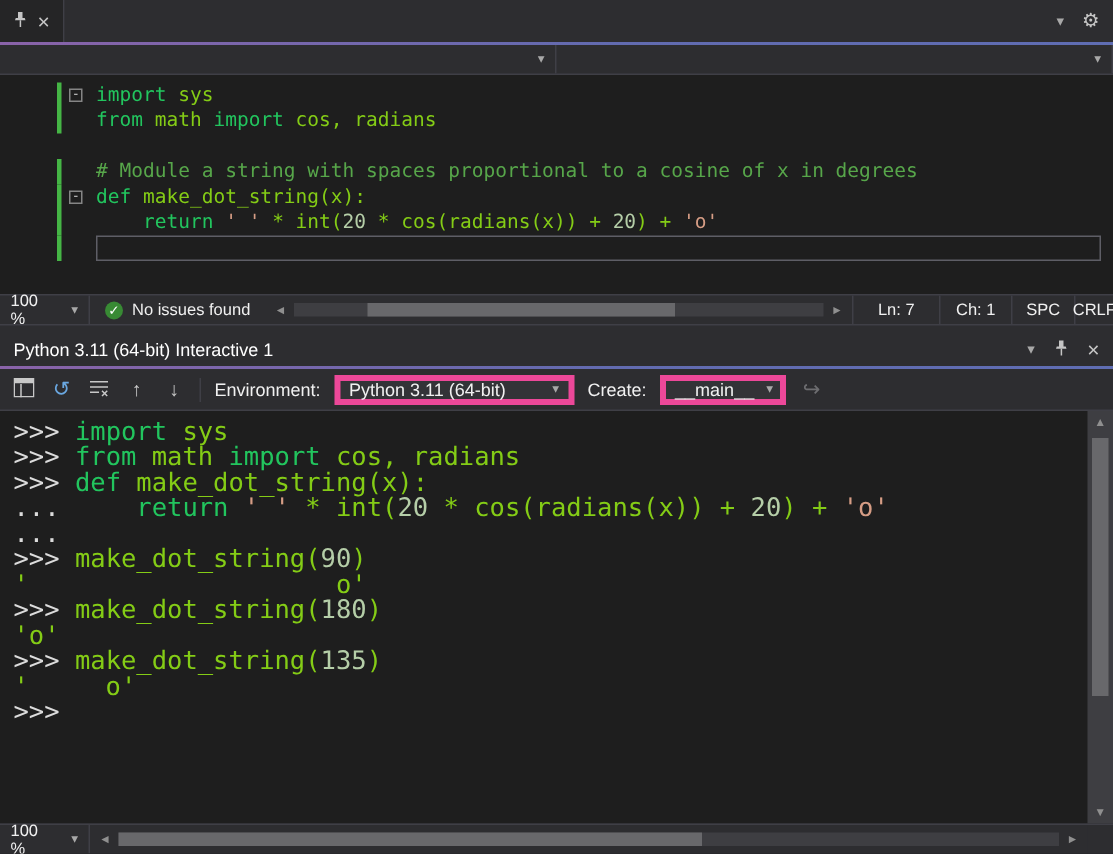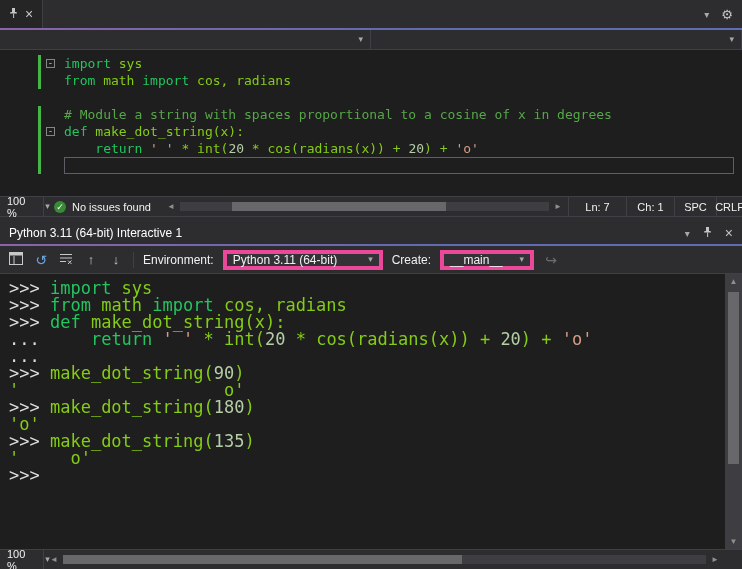--- a/index.html
+++ b/index.html
@@ -26,42 +26,42 @@
   .fold-col { width: 18px; flex: none; display: flex; align-items: center; }
   .fold-box { width: 9px; height: 9px; border: 1px solid #858585; background: #1e1e1e; color: #c8c8c8; font-size: 9px; line-height: 7px; text-align: center; display: block; }
   .line-body { flex: 1; white-space: pre; color: #dcdcdc; margin-right: 8px; }
   .code-line.current .line-body { border: 1px solid #5e5e66; height: 17px; }
 
   .tk-kw { color: #22c55e; } .tk-pl { color: #84cc16; } .tk-str { color: #d69d85; }
   .tk-num { color: #b5cea8; } .tk-com { color: #57a64a; } .tk-pr { color: #dcdcdc; }
 
   
   .status-bar { height: 20px; background: #2d2d30; border-top: 1px solid #3f3f46; display: flex; align-items: center; font-size: 11px; color: #f1f1f1; }
-  .zoom-combo { width: 44px; height: 100%; display: flex; align-items: center; justify-content: space-between; padding: 0 7px; border-right: 1px solid #3f3f46; gap: 20px; }
+  .zoom-combo { width: 60px; height: 100%; display: flex; align-items: center; justify-content: space-between; padding: 0 7px; border-right: 1px solid #3f3f46; gap: 20px; }
   .issues { display: flex; align-items: center; gap: 6px; padding: 0 10px; }
   .check-circle { width: 12px; height: 12px; border-radius: 50%; background: #388a34; color: #ffffff; font-size: 9px; line-height: 12px; text-align: center; display: inline-block; }
   .hscroll { flex: 1; height: 100%; display: flex; align-items: center; padding: 0 3px; }
   .scroll-arrow { width: 14px; text-align: center; color: #8f8f8f; font-size: 8px; }
   .h-track { flex: 1; height: 9px; background: #3e3e42; position: relative; margin: 0 2px; }
   .h-thumb { position: absolute; top: 0; height: 9px; background: #68686b; }
   .status-seg { height: 100%; display: flex; align-items: center; justify-content: center; border-left: 1px solid #3f3f46; }
   .seg-ln { width: 58px; } .seg-ch { width: 48px; } .seg-spc { width: 42px; } .seg-eol { width: 26px; }
 
   .splitter { height: 6px; background: #2d2d30; border-top: 1px solid #3f3f46; }
 
   
   .panel-header { height: 22px; display: flex; align-items: center; background: #2d2d30; padding: 0 9px; font-size: 12px; color: #ffffff; }
   .panel-header-icons { margin-left: auto; display: flex; align-items: center; gap: 13px; color: #c5c5c5; font-size: 12px; }
   .toolbar { height: 28px; display: flex; align-items: center; background: #2d2d30; padding: 0 8px; gap: 9px; font-size: 12px; border-bottom: 1px solid #3f3f46; }
   .tool-icon { color: #c8c8c8; font-size: 13px; width: 16px; text-align: center; }
   .tool-icon.blue { color: #6aa7e0; font-size: 14px; }
   .tool-icon.dim { color: #6d6d70; font-size: 14px; }
   .tool-sep { width: 1px; height: 16px; background: #3f3f46; }
   .combo { background: #333337; border: 4px solid #ec4899; height: 20px; display: flex; align-items: center; justify-content: space-between; padding: 0 6px; color: #f1f1f1; gap: 8px; }
-  .combo-env { width: 160px; } .combo-mod { width: 94px; }
+  .combo-env { width: 160px; } .combo-mod { width: 84px; }
 
   
   .repl-wrap { height: 275px; display: flex; background: #1e1e1e; }
   .repl { flex: 1; padding: 6px 0 0 9px; font-family: "DejaVu Sans Mono", "Liberation Mono", monospace; font-size: 17px; line-height: 17px; overflow: hidden; }
   .repl-line { height: 17px; white-space: pre; }
   .vscroll { width: 17px; flex: none; background: #3e3e42; display: flex; flex-direction: column; }
   .v-arrow { height: 15px; text-align: center; color: #8f8f8f; font-size: 8px; line-height: 15px; }
   .v-track { flex: 1; position: relative; }
   .v-thumb { position: absolute; top: 3px; left: 3px; width: 11px; height: 172px; background: #68686b; }
 

